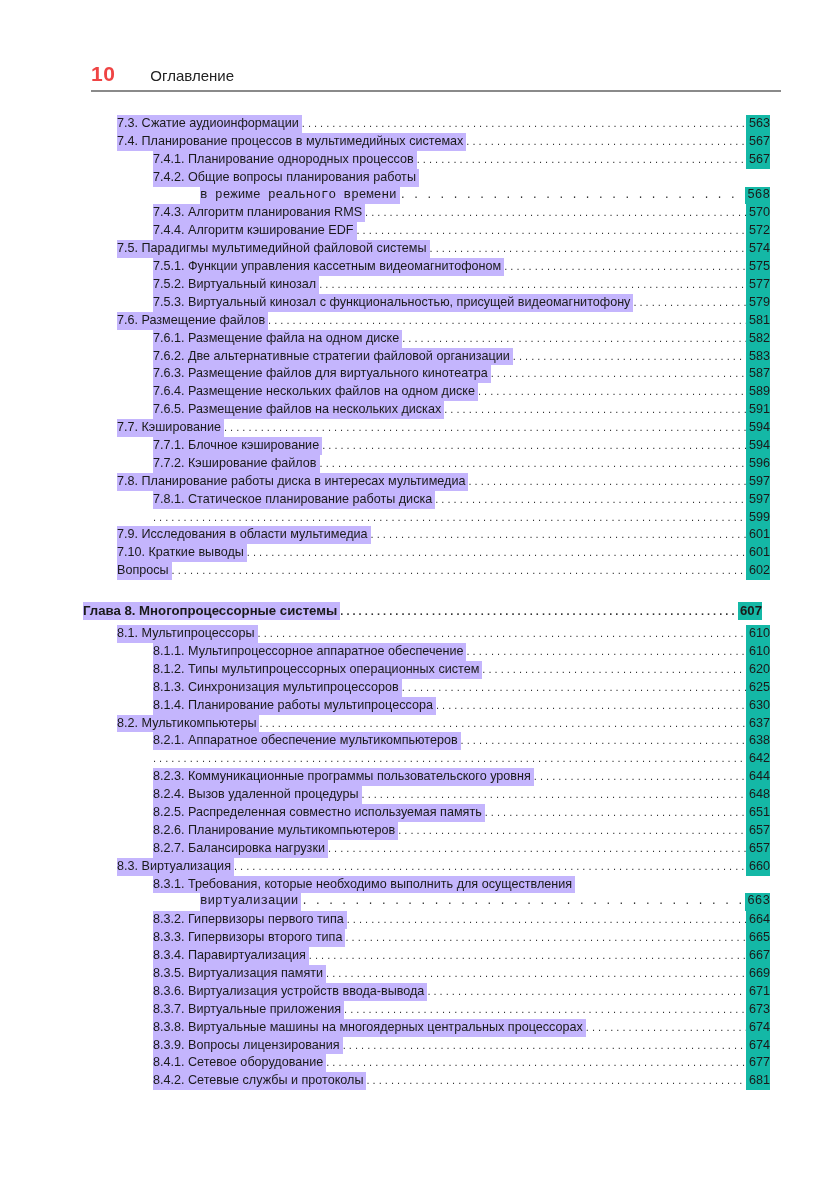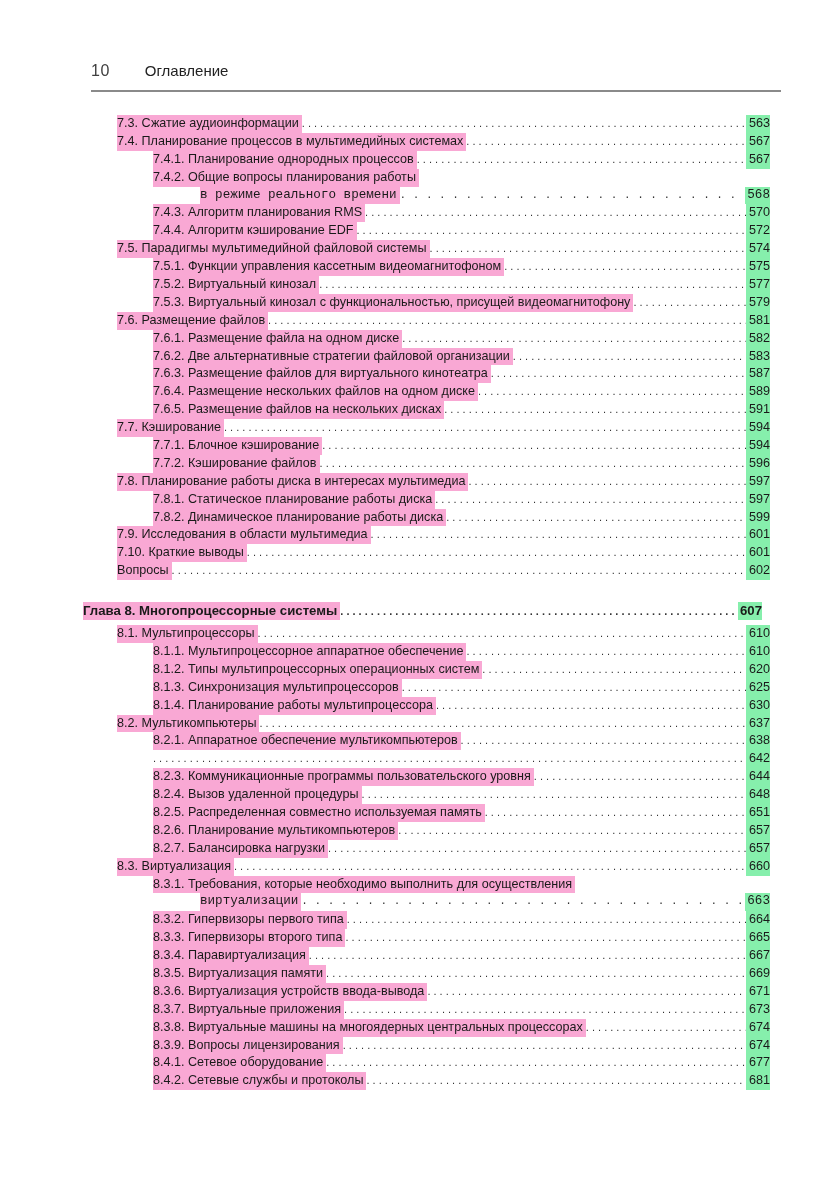--- a/index.html
+++ b/index.html
@@ -4,39 +4,39 @@
 <style>
   html, body { margin: 0; padding: 0; background: #ffffff; }
   body {
     width: 835px; height: 1200px; position: relative; overflow: hidden;
     font-family: "Liberation Sans", sans-serif; color: #1a1a1a;
   }
   .header {
     position: absolute; left: 91px; top: 62px; width: 690px; height: 28px;
     display: flex; align-items: baseline;
   }
-  .page-num { font-weight: normal; font-size: 16px; color: #404040; letter-spacing: 0.5px; }
+  .page-num { font-weight: bold; font-size: 21px; color: #ef4444; letter-spacing: 0.5px; }
   .running-title { font-size: 15px; margin-left: 35px; color: #222; }
   .header-rule {
     position: absolute; left: 91px; top: 90px; width: 690px; height: 2px; background: #8a8a8a;
   }
   .toc { position: absolute; left: 0; top: 115px; width: 835px; }
   .row {
     position: relative; height: 17.9px; font-size: 12.6px; line-height: 17.9px;
     display: flex; align-items: baseline; white-space: nowrap;
   }
-  .row .title { background: #f9a8d4; padding-right: 3px; }
+  .row .title { background: #c4b5fd; padding-right: 3px; }
   .row .leader {
     flex: 1; overflow: hidden; color: #333; letter-spacing: 2.6px; font-size: 11px;
   }
   .row .leader::before {
     content: ". . . . . . . . . . . . . . . . . . . . . . . . . . . . . . . . . . . . . . . . . . . . . . . . . . . . . . . . . . . . . . . . . . . . . . . . . . . . . . . . . . . . . . . . . . . . . . . . . . . . . . . . . . . . . . . . . . . . . . . . . . . . . . . . . . . . . . .";
     letter-spacing: 0;
   }
-  .row .page { padding-left: 2px; background: #86efac; min-width: 22px; text-align: right; }
+  .row .page { padding-left: 2px; background: #14b8a6; min-width: 22px; text-align: right; }
   .lvl1 { margin-left: 117px; width: 653px; }
   .lvl2 { margin-left: 153px; width: 617px; align-items: flex-end; }
   .cont { margin-left: 200px; width: 570px; font-family: Liberation Mono, monospace; }
   .lvl2.nolead .leader::before { content: ""; }
   .chapter {
     margin-left: 83px; width: 679px; font-weight: bold; font-size: 13.2px;
     margin-top: 22px; margin-bottom: 5px;
   }
   .chapter .leader { font-weight: bold; }
 </style>
@@ -155,21 +155,20 @@
         <span class="title">7.8. Планирование работы диска в интересах мультимедиа</span>
         <span class="leader"></span>
         <span class="page">597</span>
       </div>
       <div class="row lvl2">
         <span class="title">7.8.1. Статическое планирование работы диска</span>
         <span class="leader"></span>
         <span class="page">597</span>
       </div>
       <div class="row lvl2">
-        <span class="title">7.8.2. Динамическое планирование работы диска</span>
         <span class="leader"></span>
         <span class="page">599</span>
       </div>
       <div class="row lvl1">
         <span class="title">7.9. Исследования в области мультимедиа</span>
         <span class="leader"></span>
         <span class="page">601</span>
       </div>
       <div class="row lvl1">
         <span class="title">7.10. Краткие выводы</span>

